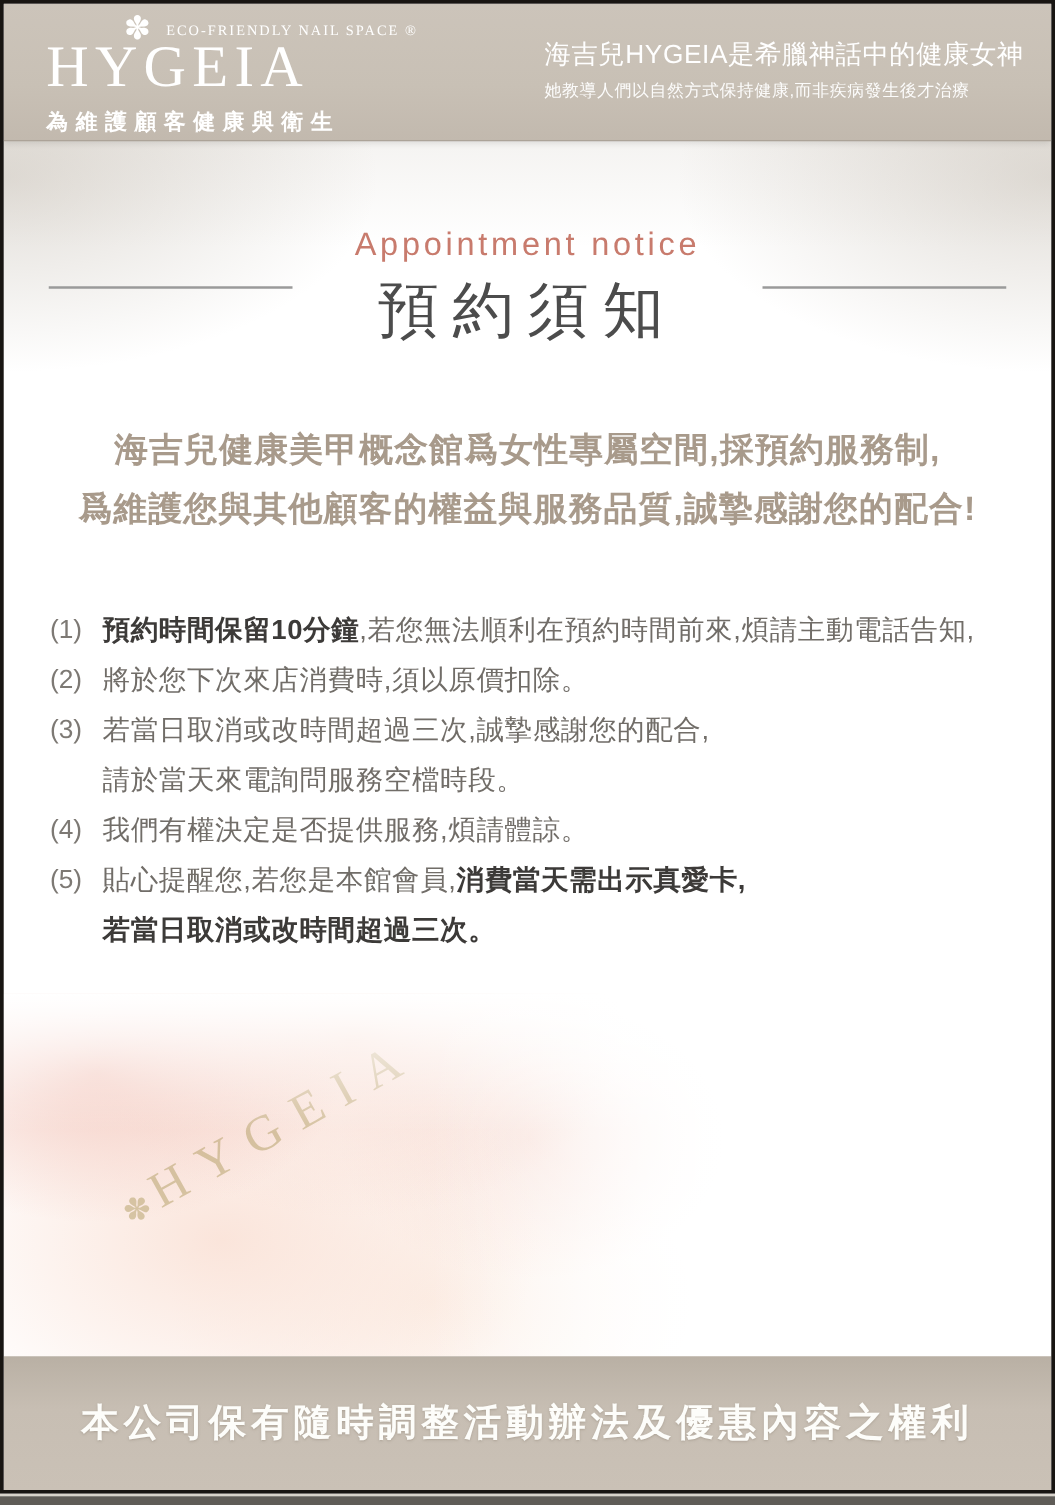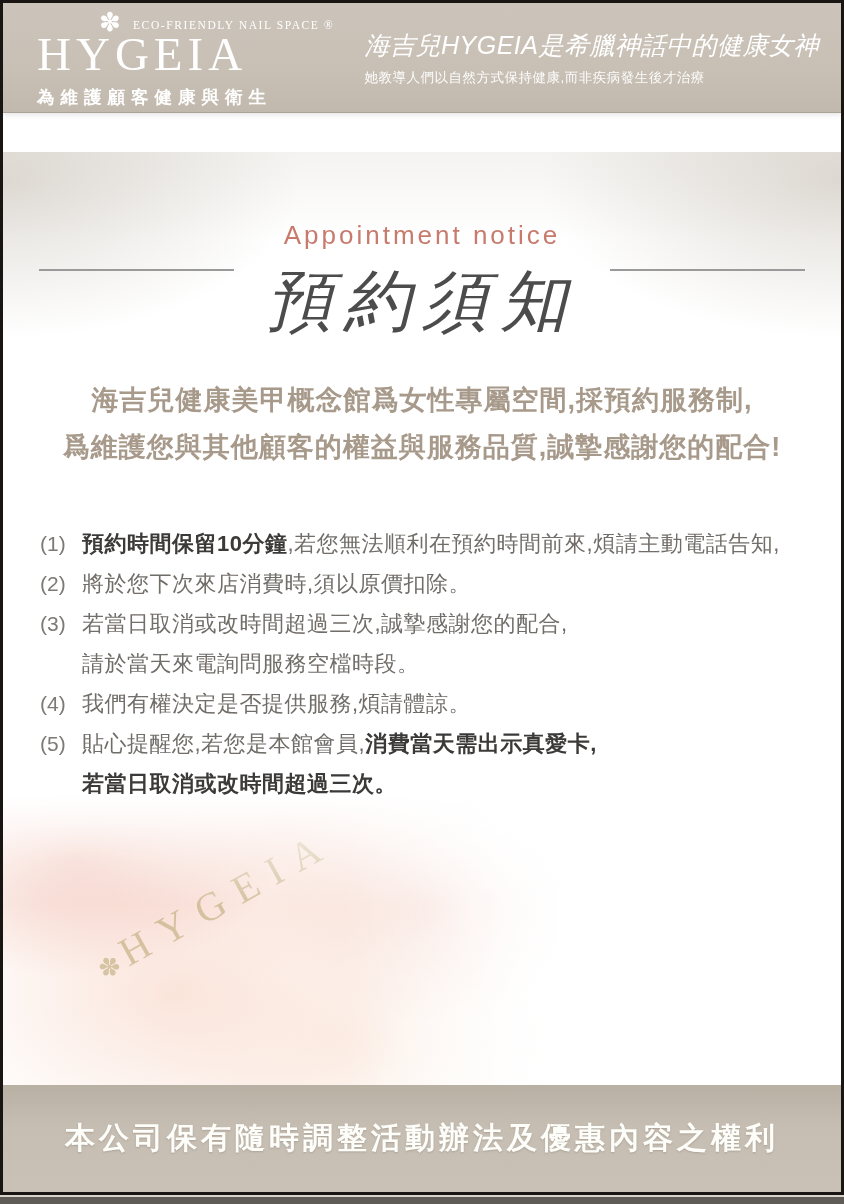--- a/index.html
+++ b/index.html
@@ -32,40 +32,40 @@
     position:absolute; left:62px; top:-4px; font-size:26px; color:#ffffff; line-height:1;
   }
   .logo-brand {
     font-family:"Liberation Serif",serif; font-size:47px; line-height:1;
     letter-spacing:5px; margin-top:18px; color:#ffffff;
   }
   .logo-zh {
     margin-top:7px; font-size:17.5px; font-weight:bold; letter-spacing:6px; color:#ffffff;
   }
   .slogan { position:absolute; right:22px; top:26px; text-align:left; color:#ffffff; }
-  .slogan-line1 { font-size:25px; letter-spacing:0.5px;font-style:italic; }
+  .slogan-line1 { font-size:21px; letter-spacing:0.5px; }
   .slogan-line2 { font-size:13.5px; margin-top:7px; letter-spacing:0.5px; color:rgba(255,255,255,0.95); }
 
   
-  .content { position:relative; flex:1; background:#ffffff; overflow:hidden;margin-top:40px; }
+  .content { position:relative; flex:1; background:#ffffff; overflow:hidden; }
   .vignette {
     position:absolute; left:0; top:0; right:0; height:330px; pointer-events:none;
     background:
       radial-gradient(55% 240px at 0% 30px, rgba(180,170,156,0.40), rgba(180,170,156,0) 65%),
       radial-gradient(55% 240px at 100% 30px, rgba(180,170,156,0.40), rgba(180,170,156,0) 65%),
       linear-gradient(180deg, rgba(180,170,156,0.14), rgba(180,170,156,0) 26%);
   }
 
   .eyebrow {
     position:absolute; left:0; right:0; top:68px; text-align:center;
     font-size:26px; letter-spacing:3px; color:#c87b6d;
   }
   .notice-title {
     position:absolute; left:0; right:0; top:104px; text-align:center;
-    font-size:67px; letter-spacing:11px; color:#4c4c4c; font-weight:500;font-style:italic;
+    font-size:49px; letter-spacing:11px; color:#4c4c4c; font-weight:500;
   }
   .rule-line-left, .rule-line-right {
     position:absolute; top:117px; height:2px; background:#9a9a9a; width:195px;
   }
   .rule-line-left  { left:36px; }
   .rule-line-right { right:36px; }
 
   .intro {
     position:absolute; left:0; right:0; top:225px; text-align:center;
     font-size:27px; font-weight:bold; line-height:47px; letter-spacing:1px;

